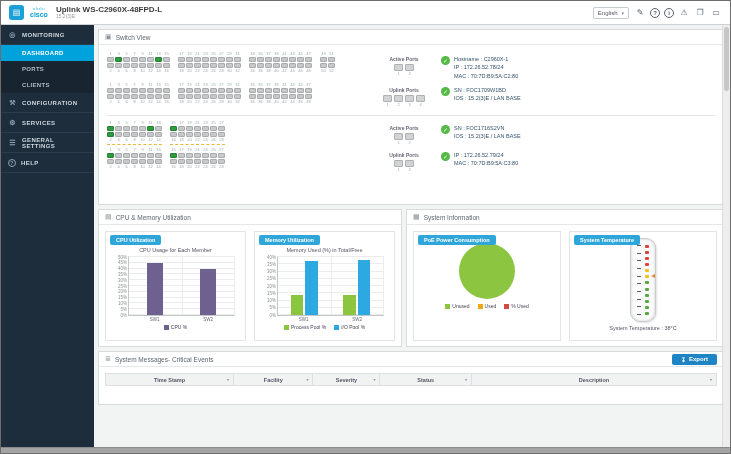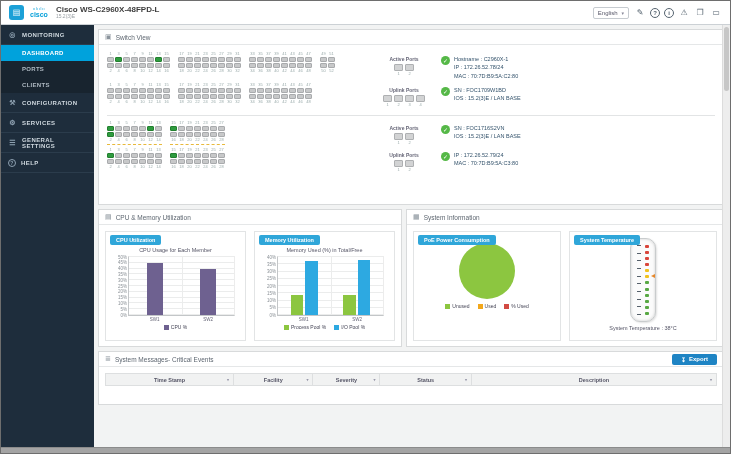--- a/index.html
+++ b/index.html
@@ -124,21 +124,21 @@
 
 <div id="app">
 
   <div class="header">
     <div class="logo-square">▤</div>
     <div class="cisco-logo">
       <span class="cisco-bars">ıılıılıı</span>
       <span class="cisco-word">cisco</span>
     </div>
     <div class="title-block">
-      <span class="app-title">Cisco WS-C2960X-48FPD-L</span>
+      <span class="app-title">Uplink WS-C2960X-48FPD-L</span>
       <span class="app-subtitle">15.2(3)E</span>
     </div>
     <div class="header-right">
       <div class="lang-box">
         <span>English</span>
         <span class="lang-caret">▾</span>
       </div>
       <div style="display:flex;gap:4px;align-items:center;">
           <div class="hicon">✎</div>
           <div class="hicon circ">?</div>

